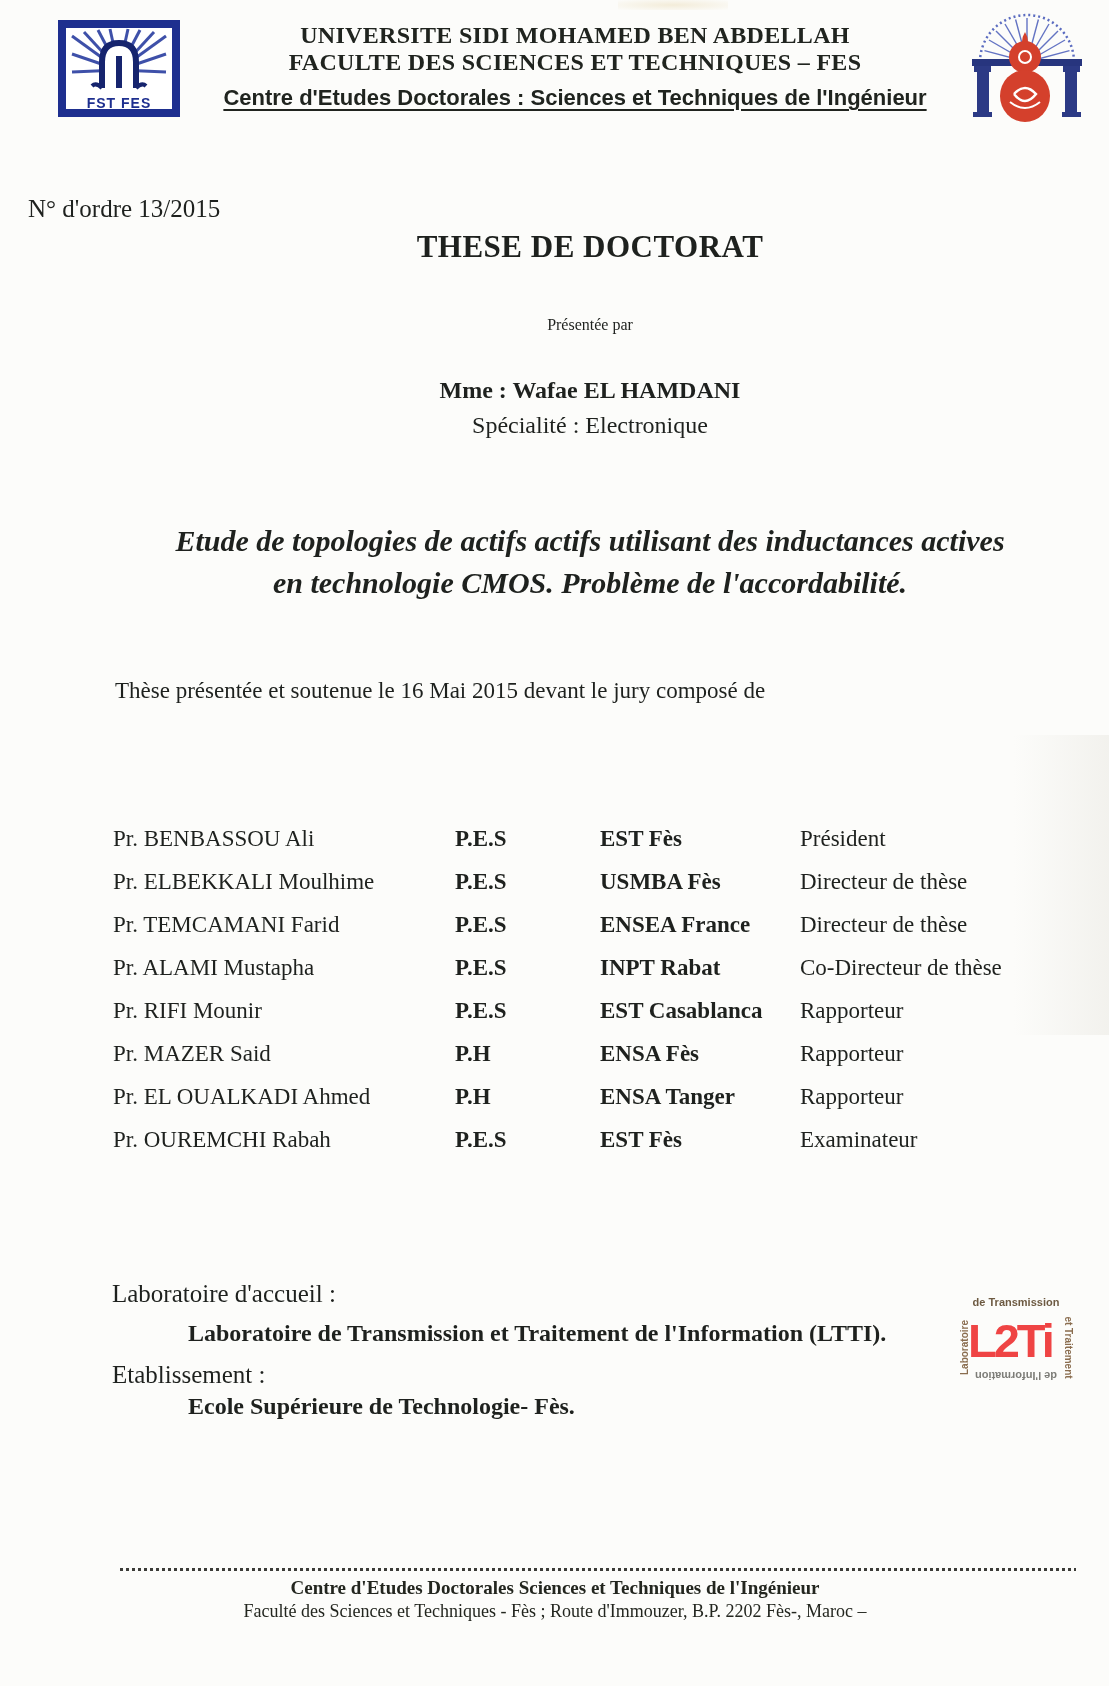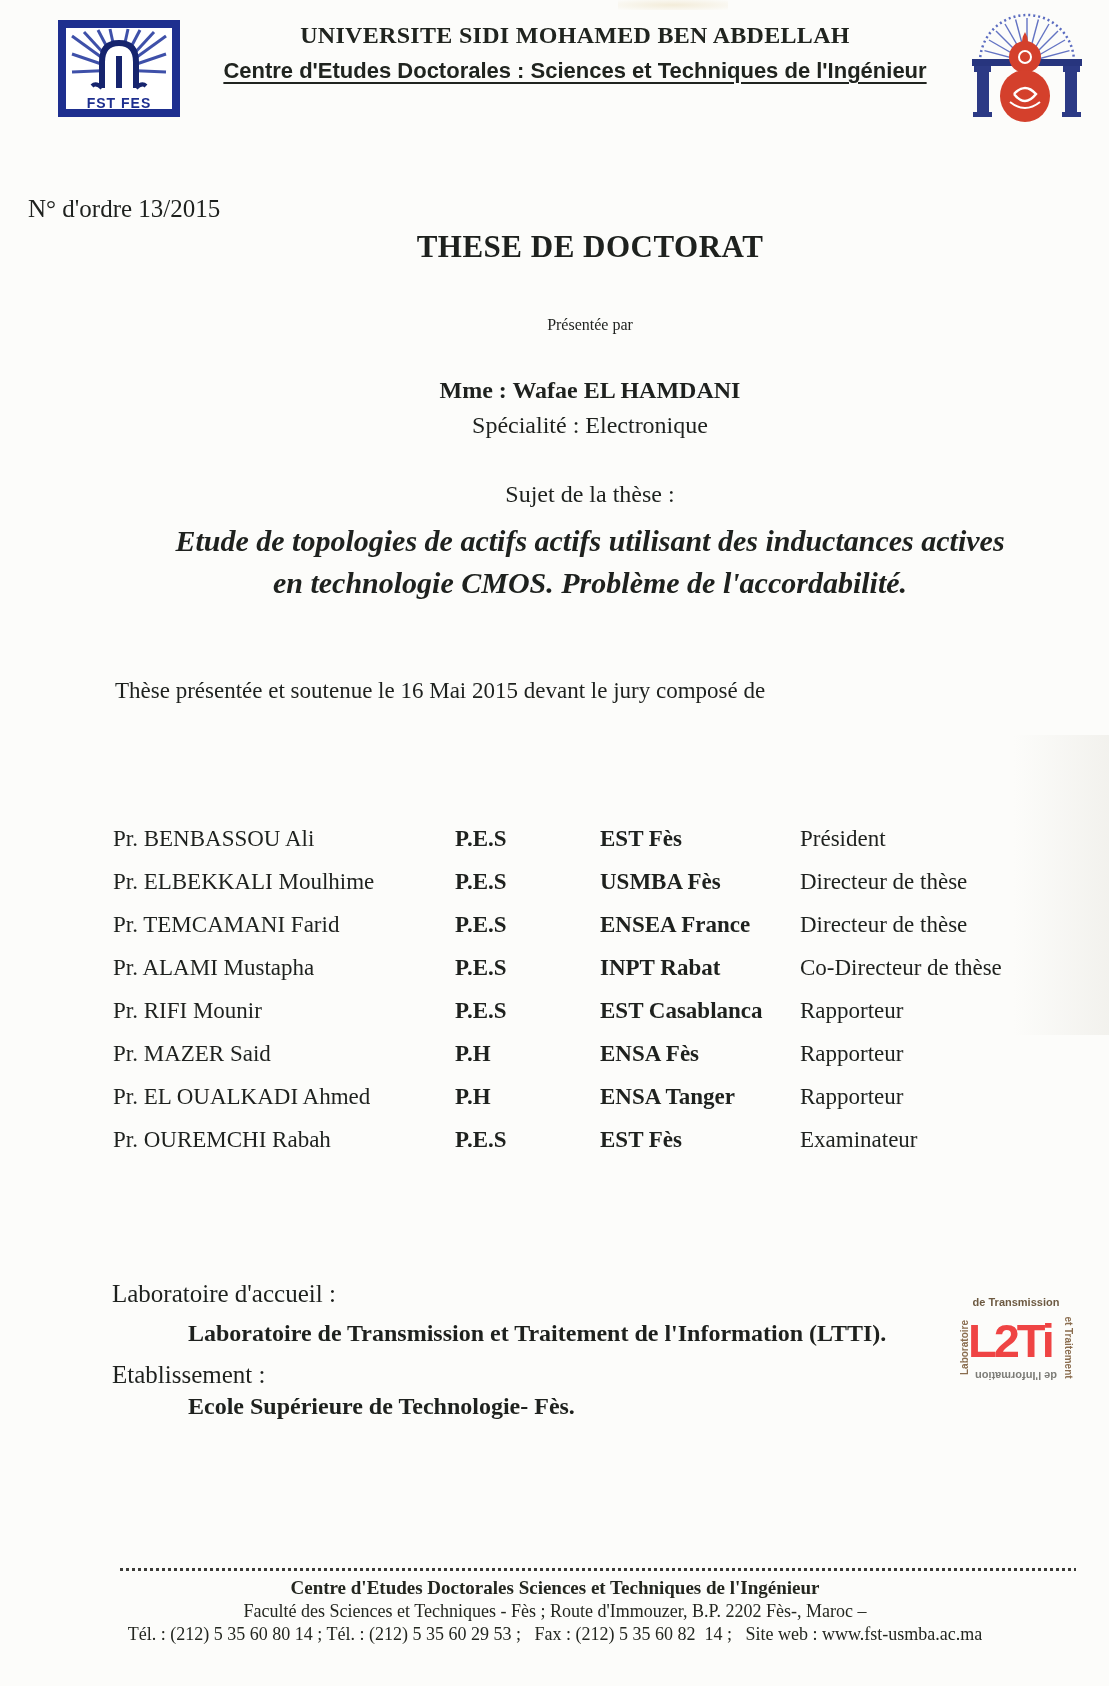--- a/index.html
+++ b/index.html
@@ -120,20 +120,21 @@
     </g>
     <path d="M44,68 L44,42 Q44,23 61,23 Q78,23 78,42 L78,68" fill="#ffffff" stroke="#16246e" stroke-width="6"></path>
     <line x1="61" y1="36" x2="61" y2="68" stroke="#16246e" stroke-width="6"></line>
     <path d="M44,68 Q38,62 34,66" fill="none" stroke="#16246e" stroke-width="4"></path>
     <path d="M78,68 Q84,62 88,66" fill="none" stroke="#16246e" stroke-width="4"></path>
     <text x="61" y="88" text-anchor="middle" font-family="Liberation Sans, sans-serif" font-size="14" font-weight="bold" fill="#1e2f8f" letter-spacing="1">FST FES</text>
   </svg>
 
   <div class="header-text">
     <div class="hdr-line1">UNIVERSITE SIDI MOHAMED BEN ABDELLAH</div>
+    <div class="hdr-line2">FACULTE DES SCIENCES ET TECHNIQUES – FES</div>
     <div class="hdr-line3">Centre d'Etudes Doctorales : Sciences et Techniques de l'Ingénieur</div>
   </div>
 
   <svg class="usmba-emblem" width="130" height="125" viewBox="0 0 130 125">
     <g stroke="#5b6cc0" stroke-width="1.4" opacity="0.95">
       <line x1="65" y1="50" x2="109" y2="50"></line>
         <line x1="65" y1="50" x2="107.5" y2="38.6"></line>
       <line x1="65" y1="50" x2="103" y2="28"></line>
         <line x1="65" y1="50" x2="96" y2="19"></line>
       <line x1="65" y1="50" x2="87" y2="12"></line>
@@ -165,21 +166,20 @@
   <div class="abs order-number">N° d'ordre 13/2015</div>
 
   <div class="abs centerband doc-type">THESE DE DOCTORAT</div>
 
   <div class="abs centerband presented-by">Présentée par</div>
 
   <div class="abs centerband specialty">Spécialité : Electronique</div>
 
   <div class="abs centerband author">Mme : Wafae EL HAMDANI</div>
 
-  <div class="abs centerband subject-label">Sujet de la thèse :</div>
 
   <div class="abs centerband thesis-title">
     <div>Etude de topologies de actifs actifs utilisant des inductances actives</div>
     <div>en technologie CMOS. Problème de l'accordabilité.</div>
   </div>
 
   <div class="abs defense">Thèse présentée et soutenue le 16 Mai 2015 devant le jury composé de</div>
 
   <div class="jury-row" style="top:826px">
     <span class="c-name">Pr. BENBASSOU Ali</span>
@@ -239,15 +239,14 @@
     <span class="t-top">de Transmission</span>
     <span class="t-left">Laboratoire</span>
     <span class="t-right">et Traitement</span>
     <span class="main">L2Ti</span>
     <span class="t-bottom">de l'Information</span>
   </div>
 
   <div class="footer-sep"></div>
   <div class="abs footer-line f1">Centre d'Etudes Doctorales Sciences et Techniques de l'Ingénieur</div>
   <div class="abs footer-line f2">Faculté des Sciences et Techniques - Fès ; Route d'Immouzer, B.P. 2202 Fès-, Maroc –</div>
-  <div class="abs footer-line f3">Tél. : (212) 5 35 60 80 14 ; Tél. : (212) 5 35 60 29 53 ;   Fax : (212) 5 35 60 82  14 ;   Site web : www.fst-usmba.ac.ma</div>
 
 </div>
 
 </body></html>

